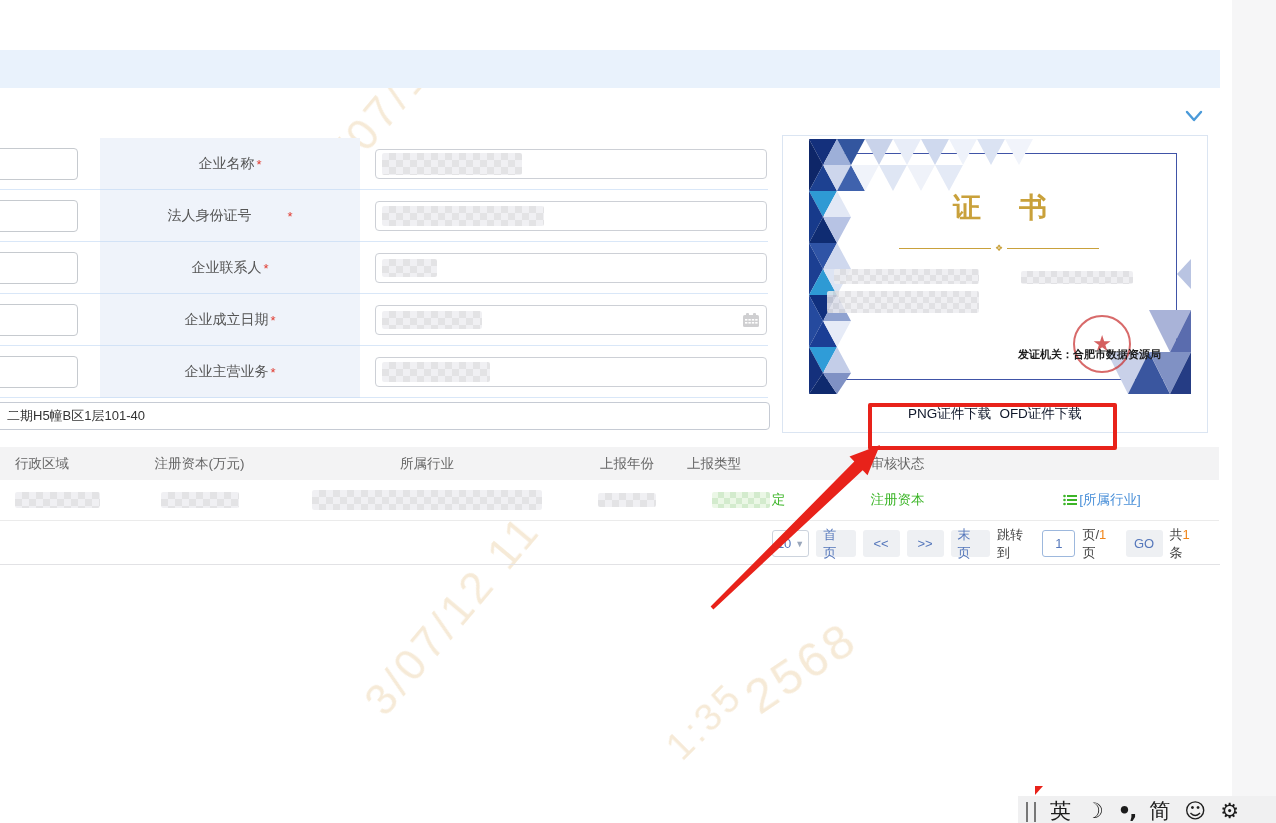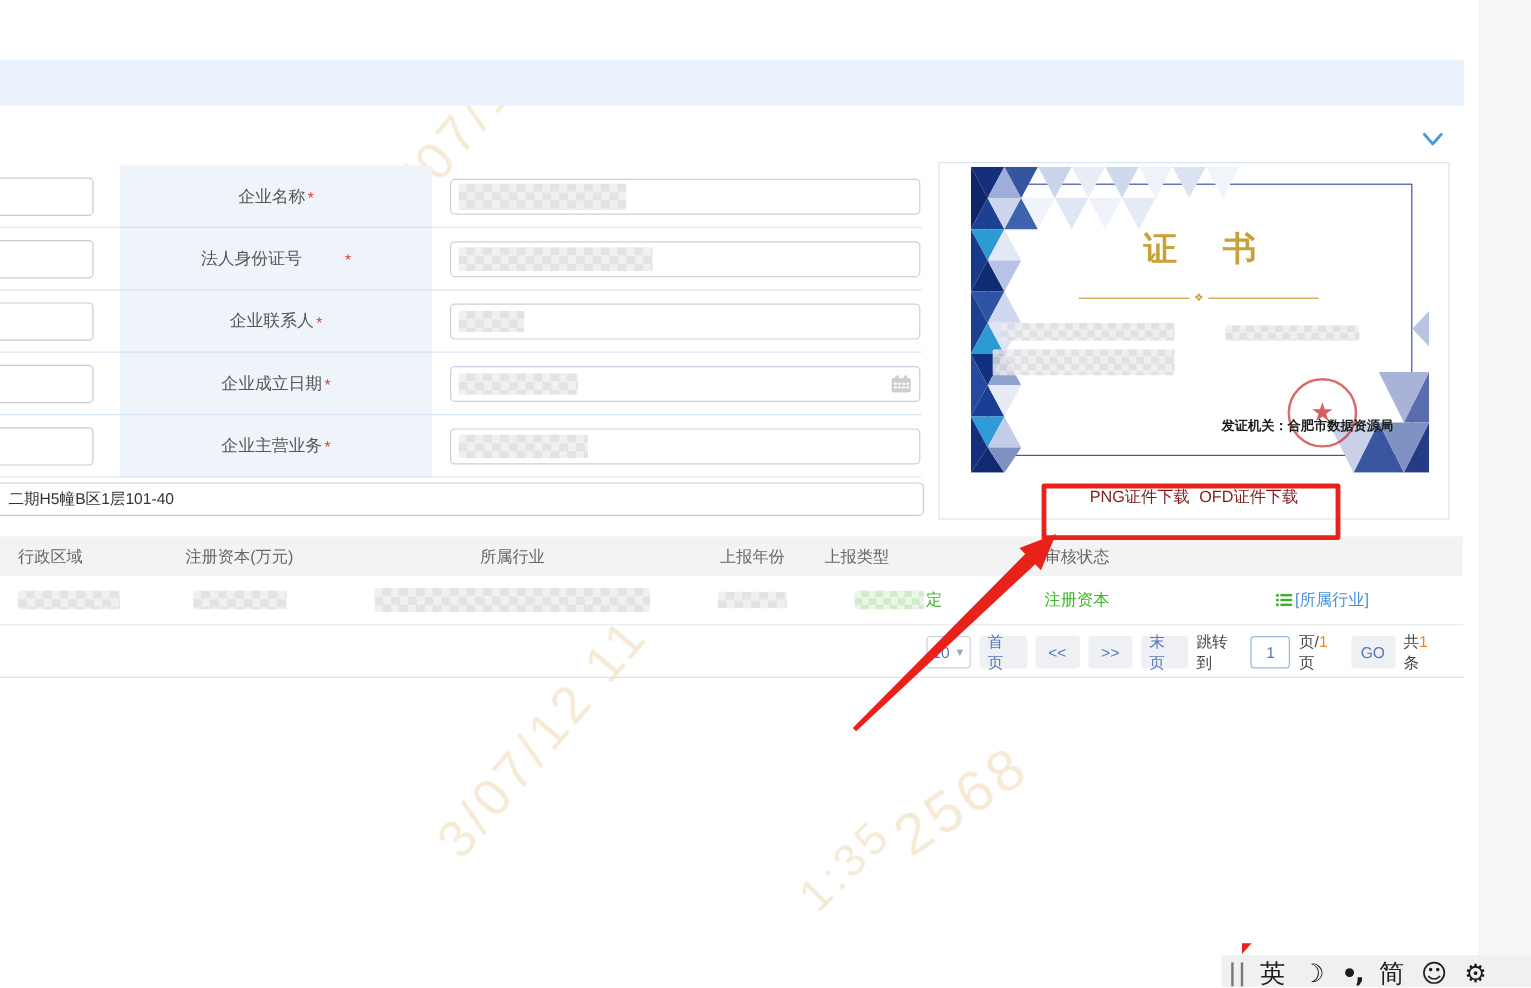--- a/index.html
+++ b/index.html
@@ -46,21 +46,21 @@
   .cert-div::before,.cert-div::after{content:"";flex:1;height:1px;background:#c9a13b;}
   .cert-div span{font-size:9px;padding:0 4px;}
   .cert-redact{position:absolute;background:repeating-conic-gradient(#dcdce0 0% 25%,#ededf0 0% 50%) 0 0/12px 12px;
                filter:blur(.6px);opacity:.85;border-radius:2px;}
   .seal{position:absolute;left:264px;top:176px;width:58px;height:58px;border:2px solid rgba(200,48,48,.8);
         border-radius:50%;box-sizing:border-box;display:flex;align-items:center;justify-content:center;
         color:rgba(200,48,48,.85);font-size:22px;opacity:.9;}
   .issuer{position:absolute;right:30px;top:208px;font-size:11px;font-weight:bold;color:#1c1c1c;}
   .dl-row{position:absolute;left:0;right:0;top:258px;height:40px;display:flex;align-items:center;
           justify-content:center;gap:8px;font-size:13.5px;}
-  .dl-link{color:#7f1d1d;cursor:pointer;}
+  .dl-link{color:#0f172a;cursor:pointer;}
 
   
   .addr{left:-28px;top:402px;width:798px;height:28px;background:#fff;border:1px solid #c6cbd4;border-radius:4px;
         box-sizing:border-box;display:flex;align-items:center;padding-left:34px;font-size:13px;color:#333;}
 
   
   .redbox{left:868px;top:403px;width:249px;height:47px;border:4px solid #e8221a;border-radius:2px;box-sizing:border-box;
           pointer-events:none;}
   .arrow-svg{left:0;top:0;width:1276px;height:823px;pointer-events:none;}
 

